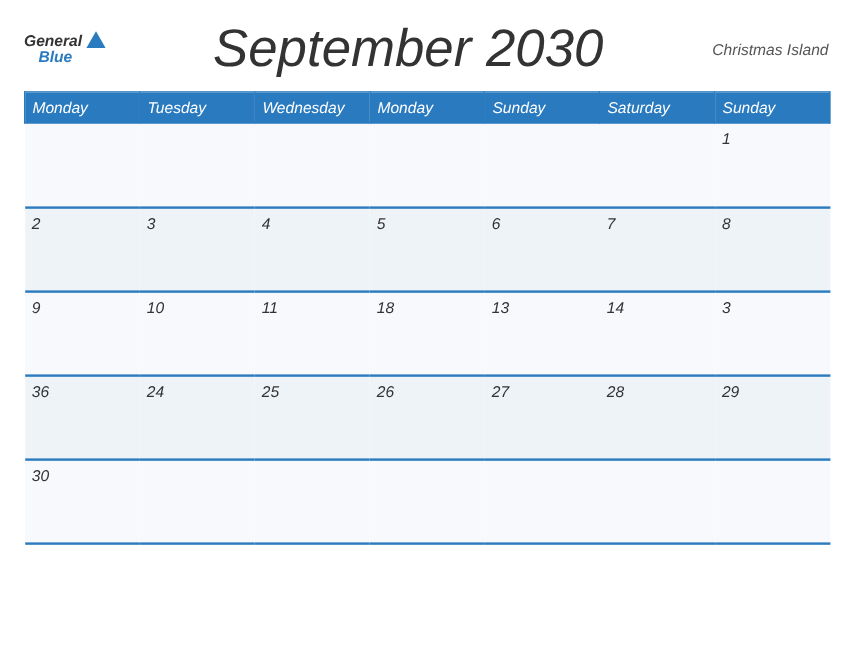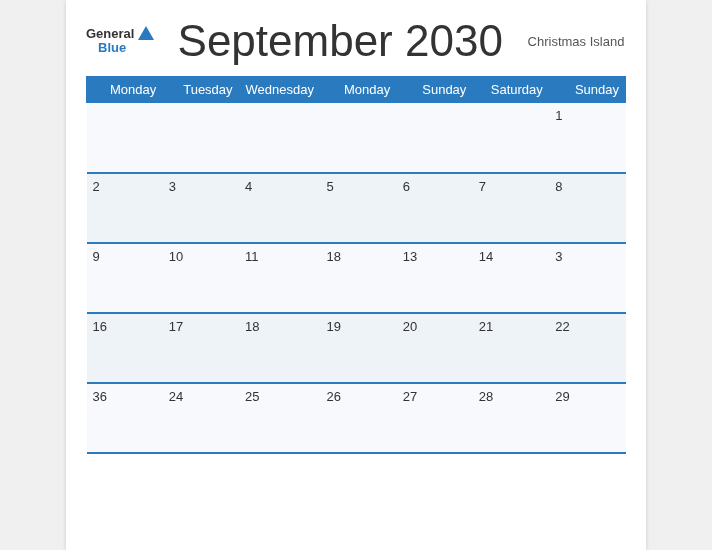--- a/index.html
+++ b/index.html
@@ -6,24 +6,25 @@
     body {
       background: #f0f0f0;
       display: flex;
       justify-content: center;
       align-items: center;
       min-height: 100vh;
       font-family: Arial, sans-serif;
     }
     .calendar-container {
       background: #fff;
-      width: 580px;
+      width: 712px;
       min-height: 550px;
       padding: 16px 20px 20px 20px;
       box-shadow: 0 1px 4px rgba(0,0,0,0.15);
+      font-style: italic;
     }
     .header {
       display: flex;
       align-items: center;
       justify-content: space-between;
       margin-bottom: 10px;
     }
     .logo {
       display: flex;
       flex-direction: column;
@@ -72,21 +73,21 @@
     .calendar-grid {
       width: 100%;
       border-collapse: collapse;
     }
     .calendar-grid thead tr th {
       background: #2a7abf;
       color: #fff;
       font-size: 13px;
       font-weight: normal;
       padding: 5px 6px;
-      text-align: right;
+      text-align: left;
       border: 1px solid #2a7abf;
     }
     .calendar-grid tbody tr td {
       width: calc(100% / 7);
       height: 70px;
       vertical-align: top;
       padding: 5px 6px;
       font-size: 13px;
       color: #333;
       background: #f7f9fc;
@@ -156,32 +157,32 @@
         <tr>
           <td><span class="day-num">9</span></td>
           <td><span class="day-num">10</span></td>
           <td><span class="day-num">11</span></td>
           <td><span class="day-num">18</span></td>
           <td><span class="day-num">13</span></td>
           <td><span class="day-num">14</span></td>
           <td><span class="day-num">3</span></td>
         </tr>
         <tr>
-          <td><span class="day-num">16</span></td>
-          <td><span class="day-num">17</span></td>
-          <td><span class="day-num">18</span></td>
-          <td><span class="day-num">19</span></td>
-          <td><span class="day-num">20</span></td>
-          <td><span class="day-num">21</span></td>
-          <td><span class="day-num">22</span></td>
-        </tr>
-        <tr>
           <td><span class="day-num">36</span></td>
           <td><span class="day-num">24</span></td>
           <td><span class="day-num">25</span></td>
           <td><span class="day-num">26</span></td>
           <td><span class="day-num">27</span></td>
           <td><span class="day-num">28</span></td>
           <td><span class="day-num">29</span></td>
         </tr>
+        <tr>
+          <td><span class="day-num">30</span></td>
+          <td class="empty-cell"></td>
+          <td class="empty-cell"></td>
+          <td class="empty-cell"></td>
+          <td class="empty-cell"></td>
+          <td class="empty-cell"></td>
+          <td class="empty-cell"></td>
+        </tr>
       </tbody>
   </table>
 </div>
 
 </body></html>

